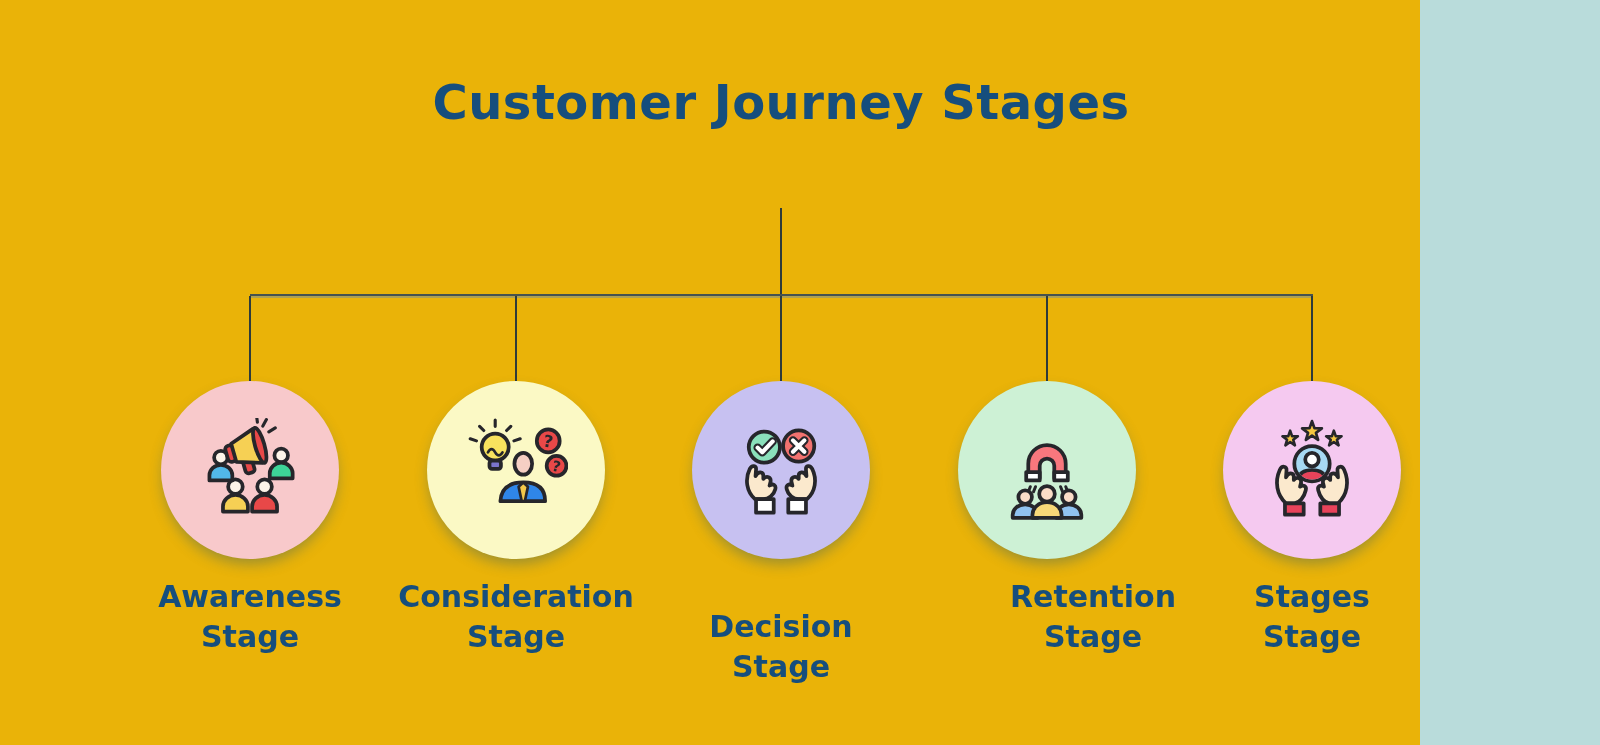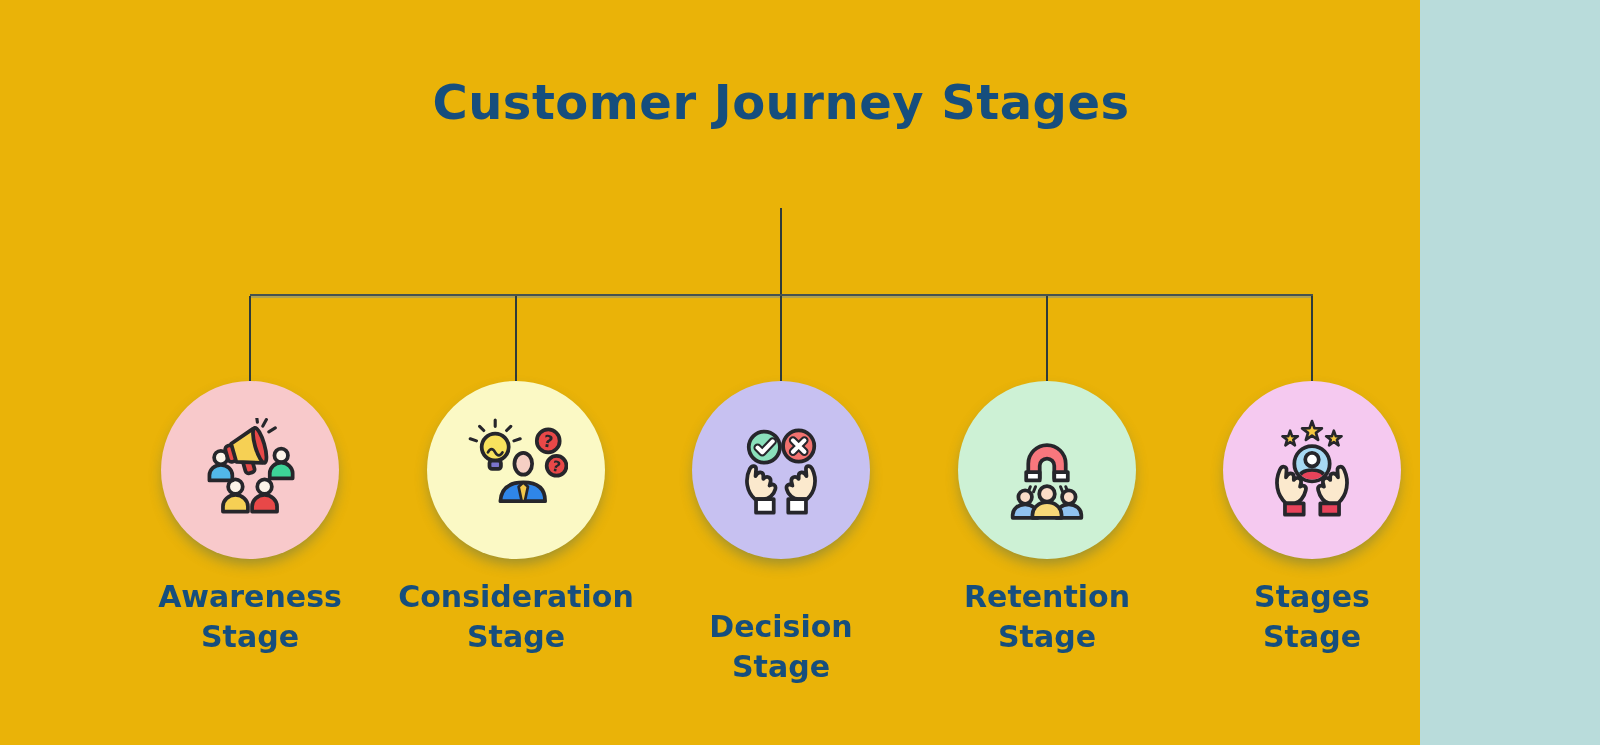--- a/index.html
+++ b/index.html
@@ -121,21 +121,21 @@
       <path d="M34,66 l-2,5 M39,66 l-2,5 M63,66 l2,5 M68,66 l2,5" fill="none" stroke-width="2.8"></path>
 
       <circle cx="29" cy="76" r="6.5" fill="#fbdcc8"></circle>
       <circle cx="71" cy="76" r="6.5" fill="#fbdcc8"></circle>
       <path d="M17,96 v-3 a12,10 0 0 1 24,0 v3 z" fill="#90c2f0"></path>
       <path d="M59,96 v-3 a12,10 0 0 1 24,0 v3 z" fill="#90c2f0"></path>
       <circle cx="50" cy="73" r="7.5" fill="#fbdcc8"></circle>
       <path d="M36,96 v-3 a14,12 0 0 1 28,0 v3 z" fill="#f8d878"></path>
     </svg>
   </div>
-  <div class="stage-label" style="left:897px;top:577px;">
+  <div class="stage-label" style="left:943px;top:577px;">
     <span>Retention</span><br>
     <span>Stage</span>
   </div>
 
   <div class="circle" style="left: 1223px; top: 381px; background: rgb(245, 201, 240);">
     <svg width="104" height="104" viewBox="0 0 100 100" stroke="#26262b" stroke-width="3.6" stroke-linecap="round" stroke-linejoin="round">
       <defs>
         <path id="star5" d="M0,-10 L2.35,-3.24 L9.51,-3.09 L3.8,1.24 L5.88,8.09 L0,4 L-5.88,8.09 L-3.8,1.24 L-9.51,-3.09 L-2.35,-3.24 Z"></path>
         <path id="hand5" d="M25,82 C16,74 14,61 19,50 C21,45.5 26,46 25.5,50.5 L25,57 C27.5,51.5 32.5,52.5 32.5,56.5 L32.5,59.5 C36,56 40,58 39.5,62 L38.5,66 C42,63.5 45,66 44,69.5 C42.5,76 38,82 33,82 Z"></path>
         <clipPath id="avclip">

